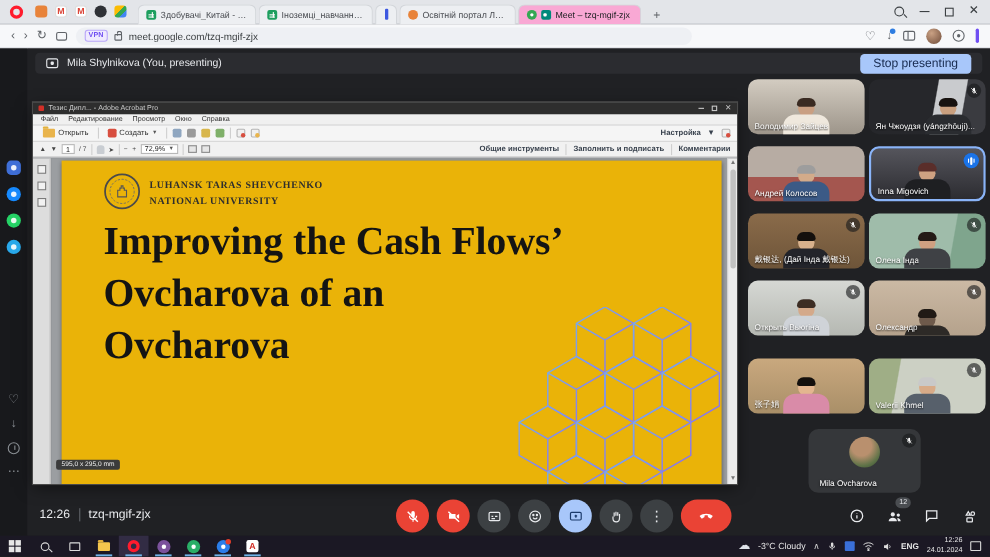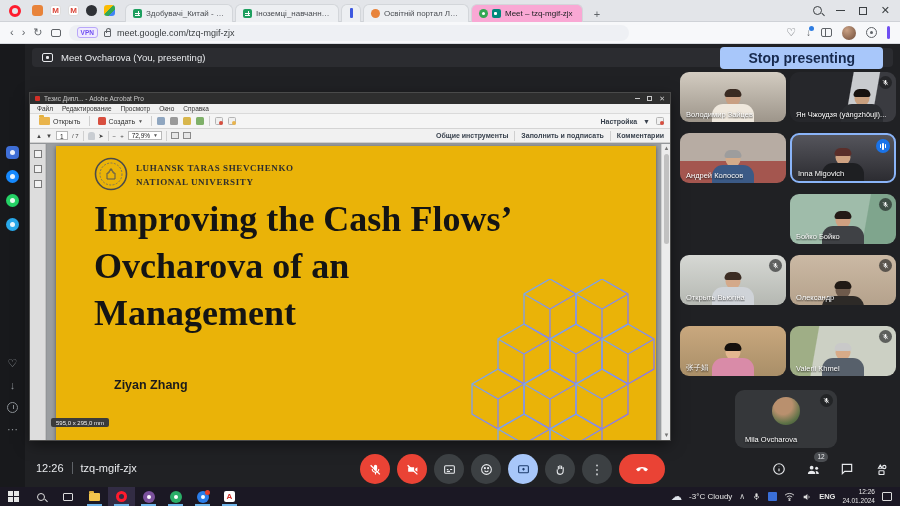--- a/index.html
+++ b/index.html
@@ -65,21 +65,21 @@
   .sb-gap{height:105px}
   .sb-clock{width:11px;height:11px;border:1.3px solid #8b9095;border-radius:50%;position:relative}
   .sb-clock::after{content:"";position:absolute;left:4.5px;top:2px;width:1.3px;height:4px;background:#8b9095}
 
   
   #meet{position:absolute;left:25px;top:44px;width:875px;height:443px;background:#202124}
   #banner{position:absolute;left:7px;top:4px;width:861px;height:19px;background:#2b2c30;border-radius:4px;display:flex;align-items:center;gap:8px;padding:0 10px}
   .present-ic{width:11px;height:9px;border:1.4px solid #e8eaed;border-radius:2px;position:relative}
   .present-ic::after{content:"";position:absolute;left:3px;top:2px;width:3px;height:3px;background:#e8eaed;border-radius:1px}
   #banner .btxt{font-size:9.5px;color:#e8eaed}
-  #stopbtn{margin-left:auto;background:#a8c7fa;color:#16294d;font-size:14px;font-weight:bold;border:none;border-radius:4px;padding:3px 28px;cursor:pointer}
+  #stopbtn{margin-left:auto;background:#a8c7fa;color:#16294d;font-size:11px;font-weight:normal;border:none;border-radius:4px;padding:3px 12px;cursor:pointer}
 
   
   #acrobat{position:absolute;left:5px;top:49px;width:640px;height:347px;background:#939699;box-shadow:0 0 0 1px #4a4a4a,0 4px 14px rgba(0,0,0,.5)}
   .ac-title{height:11px;background:#2e2e2e;display:flex;align-items:center;gap:4px;padding:0 5px}
   .ac-logo{width:5px;height:5px;background:#d22f27;border-radius:1px}
   .ac-title .t{font-size:6.5px;color:#c9c9c9;white-space:nowrap}
   .ac-wc{margin-left:auto;display:flex;gap:7px;align-items:center}
   .ac-wc .m{width:5px;height:1.2px;background:#c9c9c9}
   .ac-wc .x2{width:5px;height:5px;border:1px solid #c9c9c9}
   .ac-wc .c{color:#c9c9c9;font-size:7px;line-height:1}
@@ -257,21 +257,21 @@
   <span class="sb-glyph">♡</span>
   <span class="sb-glyph">↓</span>
   <span class="sb-clock"></span>
   <span class="sb-glyph">⋯</span>
 </div>
 
 <div id="meet">
 
   <div id="banner">
     <span class="present-ic"></span>
-    <span class="btxt">Meet Ovcharova (You, presenting)</span>
+    <span class="btxt">Mila Shylnikova (You, presenting)</span>
     <button id="stopbtn">Stop presenting</button>
   </div>
 
   <div id="acrobat">
     <div class="ac-title">
       <span class="ac-logo"></span>
       <span class="t">Тезис Дипл... - Adobe Acrobat Pro</span>
       <span class="ac-wc">
         <span class="m"></span>
         <span class="x2"></span>
@@ -350,24 +350,23 @@
           <circle cx="17" cy="17" r="11" fill="none" stroke="#6a6a6a" stroke-width="0.8" stroke-dasharray="2 1.4"></circle>
           <path d="M13 22v-6h2v-2h1.2v-2h1.6v2H19v2h2v6z" fill="none" stroke="#555" stroke-width="1"></path>
         </svg>
         <div class="uni-name">
           <div>LUHANSK TARAS SHEVCHENKO</div>
           <div>NATIONAL UNIVERSITY</div>
         </div>
         <div class="s-title">
           <div>Improving the Cash Flows’</div>
           <div>Ovcharova of an</div>
-          <div>Management</div>
+          <div>Ovcharova</div>
         </div>
         <div class="s-author">
-          <div>Ziyan Zhang</div>
         </div>
         <svg class="cubes" width="212" height="166" viewBox="0 0 212 166">
           <defs>
             <linearGradient id="cg" x1="0" y1="0" x2="1" y2="1">
               <stop offset="0" stop-color="#79b0ea"></stop>
                 <stop offset="1" stop-color="#8a6cf0"></stop>
             </linearGradient>
             <path id="cube" d="M26 0 L52 15 L52 45 L26 60 L0 45 L0 15 Z M0 15 L26 30 L52 15 M26 30 L26 60" fill="none" stroke="url(#cg)" stroke-width="1.3"></path>
           </defs>
           <use href="#cube" transform="translate(78,0)"></use>
@@ -423,32 +422,45 @@
         <span class="hd"></span>
         <span class="bd"></span>
       </div>
     <span class="speak">
         <i></i>
         <i></i>
         <i></i>
       </span>
     <span class="nm">Inna Migovich</span>
   </div>
+  <div class="tile" style="left:655px;top:150px;background:linear-gradient(#8a6b4a,#6e5539)">
+    <div class="pr" style="--skin:#d8b18c;--hair:#14100d;--shirt:#23242a">
+        <span class="hd"></span>
+        <span class="bd"></span>
+      </div>
+    <span class="mute">
+        <svg width="7" height="7" viewBox="0 0 24 24" fill="#fff">
+          <path d="M12 14a3 3 0 0 0 3-3V6a3 3 0 0 0-6 0v5a3 3 0 0 0 3 3zm5-3h2a7 7 0 0 1-6 6.9V21h-2v-3.1A7 7 0 0 1 5 11h2a5 5 0 0 0 10 0z"></path>
+          <path d="M3 4 20 21" stroke="#fff" stroke-width="2.4"></path>
+        </svg>
+      </span>
+    <span class="nm">戴银达, (Дай Інда 戴银达)</span>
+  </div>
   <div class="tile" style="left:765px;top:150px;background:linear-gradient(100deg,#9fbcaa 70%,#7fa58d 71%)">
     <div class="pr" style="--skin:#cfa081;--hair:#241a16;--shirt:#3f4145">
         <span class="hd"></span>
         <span class="bd"></span>
       </div>
     <span class="mute">
         <svg width="7" height="7" viewBox="0 0 24 24" fill="#fff">
           <path d="M12 14a3 3 0 0 0 3-3V6a3 3 0 0 0-6 0v5a3 3 0 0 0 3 3zm5-3h2a7 7 0 0 1-6 6.9V21h-2v-3.1A7 7 0 0 1 5 11h2a5 5 0 0 0 10 0z"></path>
           <path d="M3 4 20 21" stroke="#fff" stroke-width="2.4"></path>
         </svg>
       </span>
-    <span class="nm">Бойко Бойко</span>
+    <span class="nm">Олена Інда</span>
   </div>
   <div class="tile" style="left:655px;top:211px;background:linear-gradient(#d6d8d4,#b5b8b2)">
     <div class="pr" style="--skin:#d4a98a;--hair:#3c2d24;--shirt:#cfd3d8">
         <span class="hd"></span>
         <span class="bd"></span>
       </div>
     <span class="mute">
         <svg width="7" height="7" viewBox="0 0 24 24" fill="#fff">
           <path d="M12 14a3 3 0 0 0 3-3V6a3 3 0 0 0-6 0v5a3 3 0 0 0 3 3zm5-3h2a7 7 0 0 1-6 6.9V21h-2v-3.1A7 7 0 0 1 5 11h2a5 5 0 0 0 10 0z"></path>
           <path d="M3 4 20 21" stroke="#fff" stroke-width="2.4"></path>

